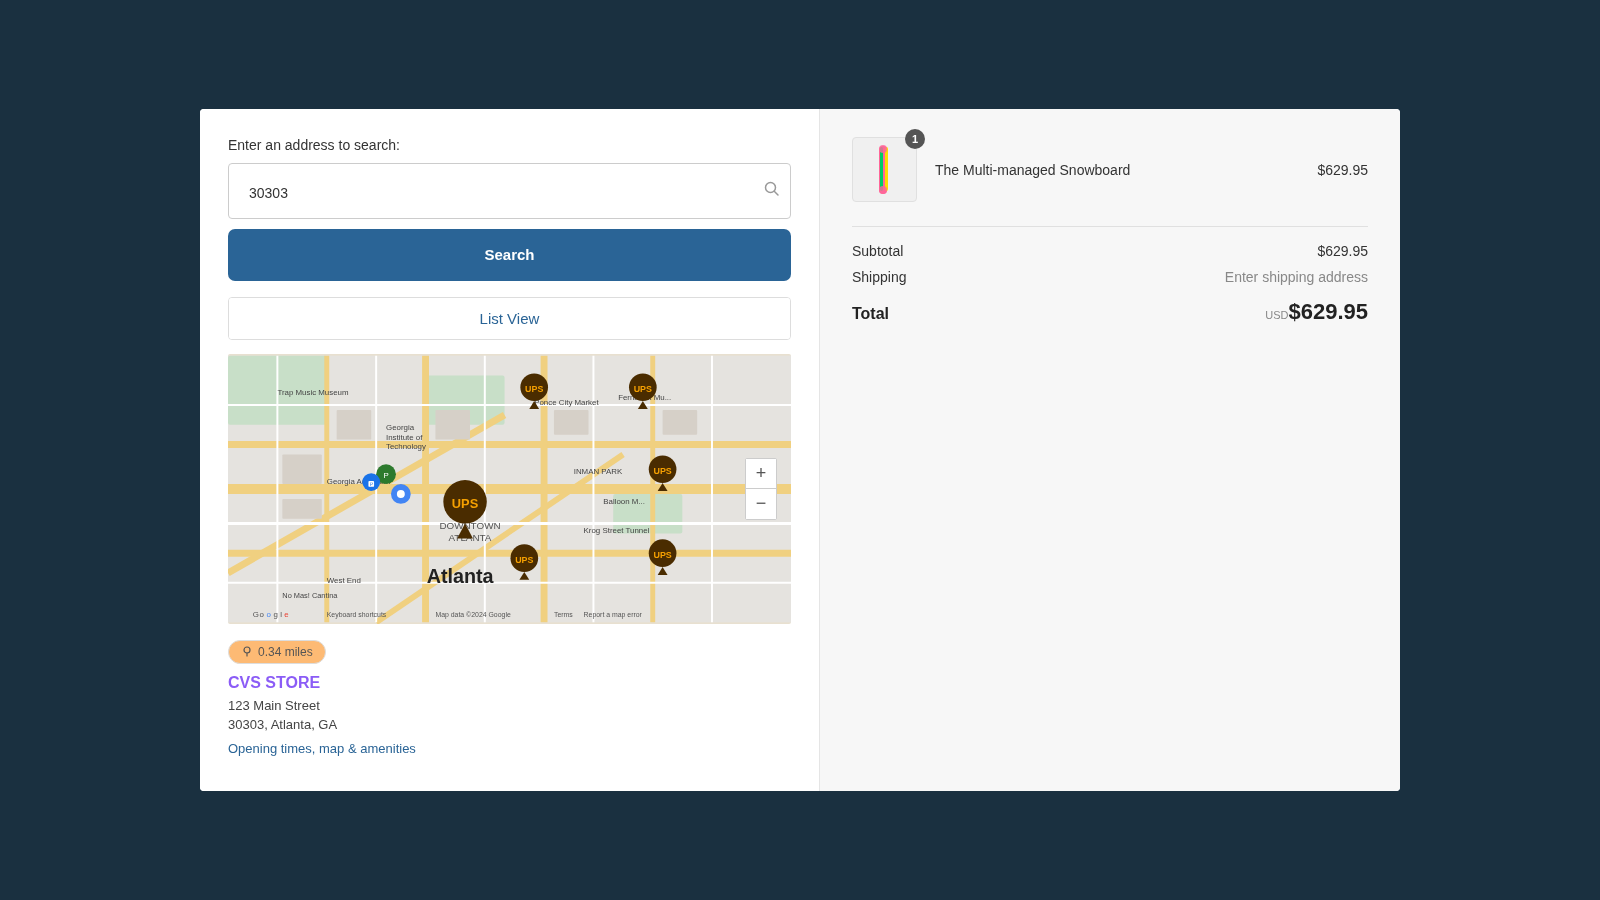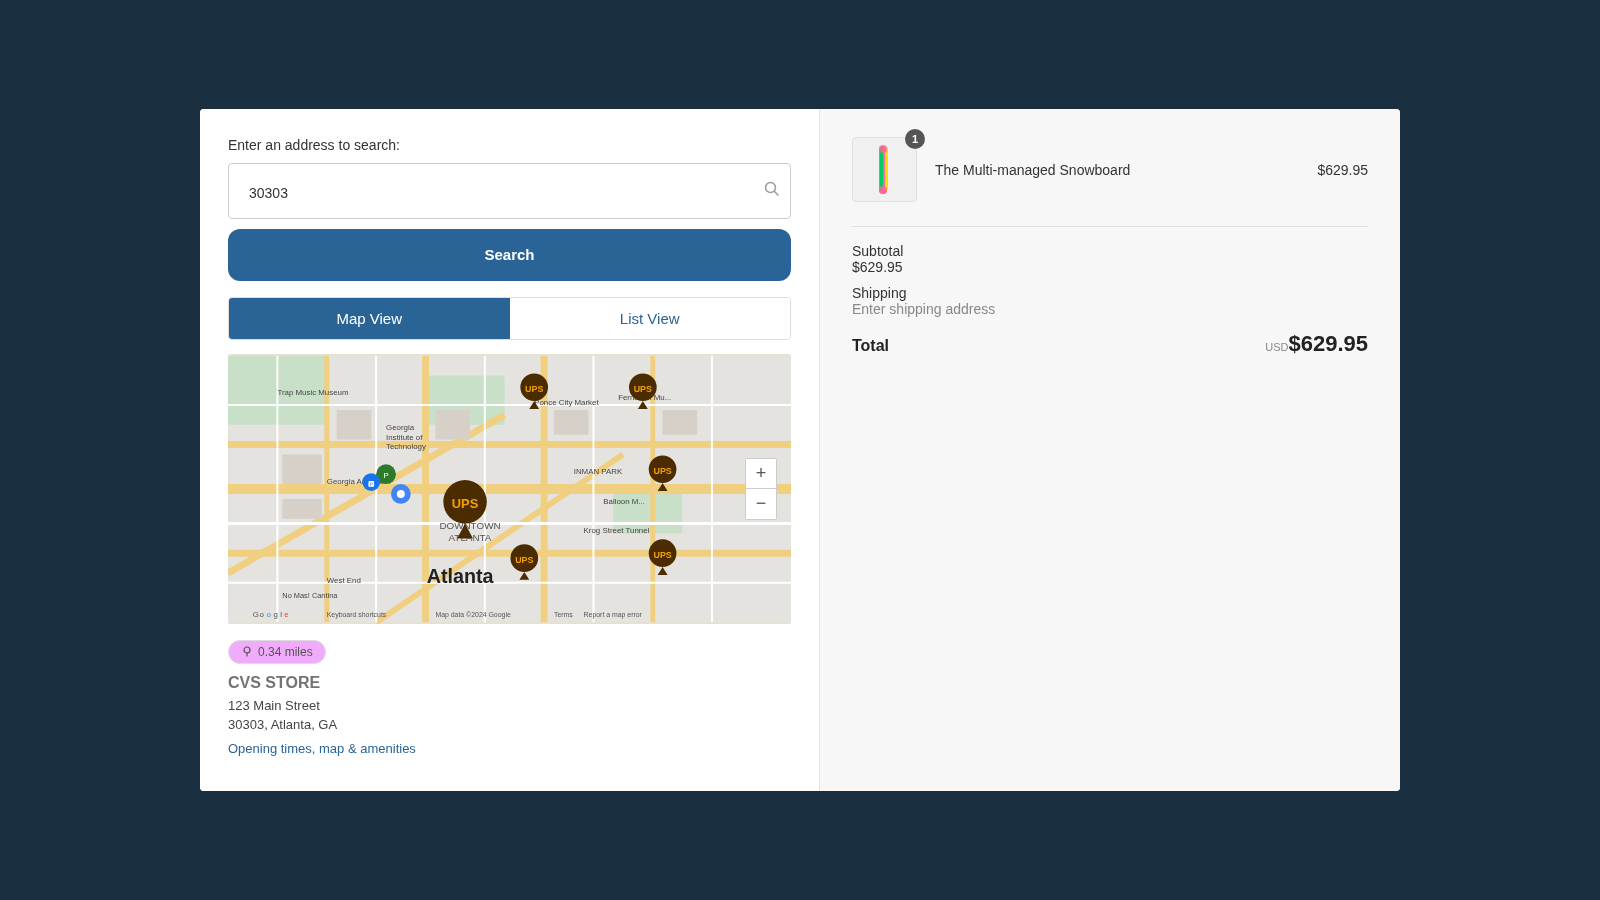--- a/index.html
+++ b/index.html
@@ -72,21 +72,21 @@
       position: absolute;
       right: 10px;
       top: 50%;
       transform: translateY(-50%);
       color: #999;
     }
     .search-btn {
       background: #2a6496;
       color: #fff;
       border: none;
-      border-radius: 12px;
+      border-radius: 7px;
       padding: 0 28px;
       font-size: 15px;
       font-weight: 600;
       cursor: pointer;
       white-space: nowrap;
       height: 52px;
     }
 
     .view-tabs {
       display: flex;
@@ -154,32 +154,32 @@
     .zoom-btn:first-child {
       border-bottom: 1px solid #ccc;
     }
 
     .store-result {
       padding: 16px 0 6px 0;
     }
     .distance-badge {
       display: inline-flex;
       gap: 5px;
-      background: #f0abfc;
+      background: #fdba74;
       border: 1px solid #ddd;
       border-radius: 20px;
       padding: 4px 12px;
       font-size: 12px;
       color: #555;
       margin-bottom: 10px;
     }
     .store-name {
       font-size: 16px;
       font-weight: 700;
-      color: #737373;
+      color: #8b5cf6;
       margin-bottom: 4px;
     }
     .store-address {
       font-size: 13px;
       color: #444;
       line-height: 1.5;
     }
     .store-link {
       color: #2a6496;
       font-size: 13px;
@@ -251,21 +251,20 @@
     .order-summary {
       border-top: 1px solid #e0e0e0;
       padding-top: 16px;
     }
     .summary-row {
       display: flex;
       justify-content: space-between;
       margin-bottom: 10px;
       font-size: 14px;
       color: #333;
-      flex-direction: column;
     }
     .summary-row .label { font-weight: 400; }
     .summary-row .value { font-weight: 400; }
     .summary-row .muted { color: #888; }
     .total-row {
       display: flex;
       justify-content: space-between;
       align-items: baseline;
       margin-top: 6px;
     }
@@ -313,21 +312,20 @@
           <svg width="16" height="16" viewBox="0 0 16 16" fill="none">
             <circle cx="6.5" cy="6.5" r="5" stroke="#999" stroke-width="1.5"></circle>
             <line x1="10.5" y1="10.5" x2="14" y2="14" stroke="#999" stroke-width="1.5" stroke-linecap="round"></line>
           </svg>
         </div>
       </div>
       <button class="search-btn">Search</button>
     </div>
 
     <div class="view-tabs">
-      <div class="view-tab active">Map View</div>
       <div class="view-tab inactive">List View</div>
     </div>
 
     
     <div class="map-container">
       
       <svg class="map-svg" viewBox="0 0 570 270" xmlns="http://www.w3.org/2000/svg">
 
         <rect width="570" height="270" fill="#e5e3df"></rect>
 

